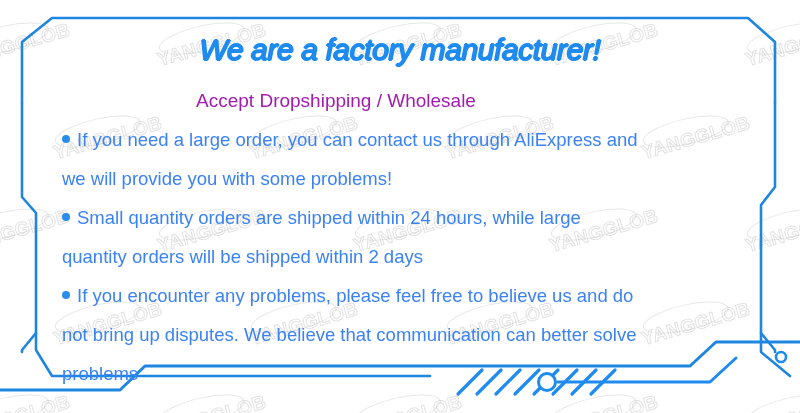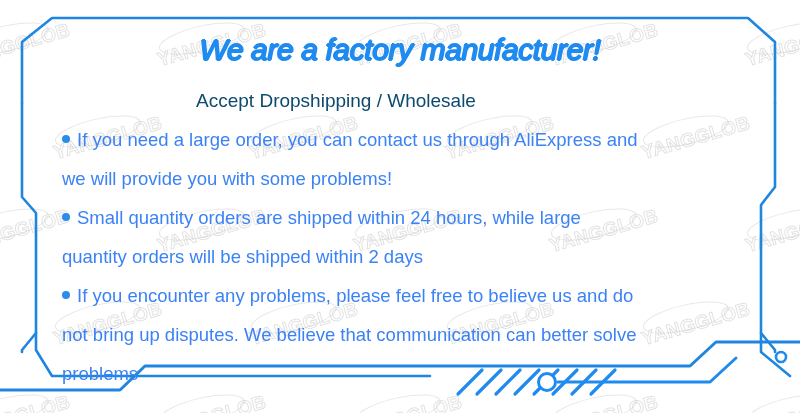--- a/index.html
+++ b/index.html
@@ -87,21 +87,21 @@
     white-space: nowrap;
   }
 
   .subtitle {
     position: absolute;
     top: 90px;
     left: 0;
     width: 672px;
     text-align: center;
     font-size: 19px;
-    color: #0c4a6e;
+    color: #a21caf;
     white-space: nowrap;
   }
 
   .body-block {
     position: absolute;
     top: 120px;
     left: 62px;
     width: 680px;
   }
   .body-line {

